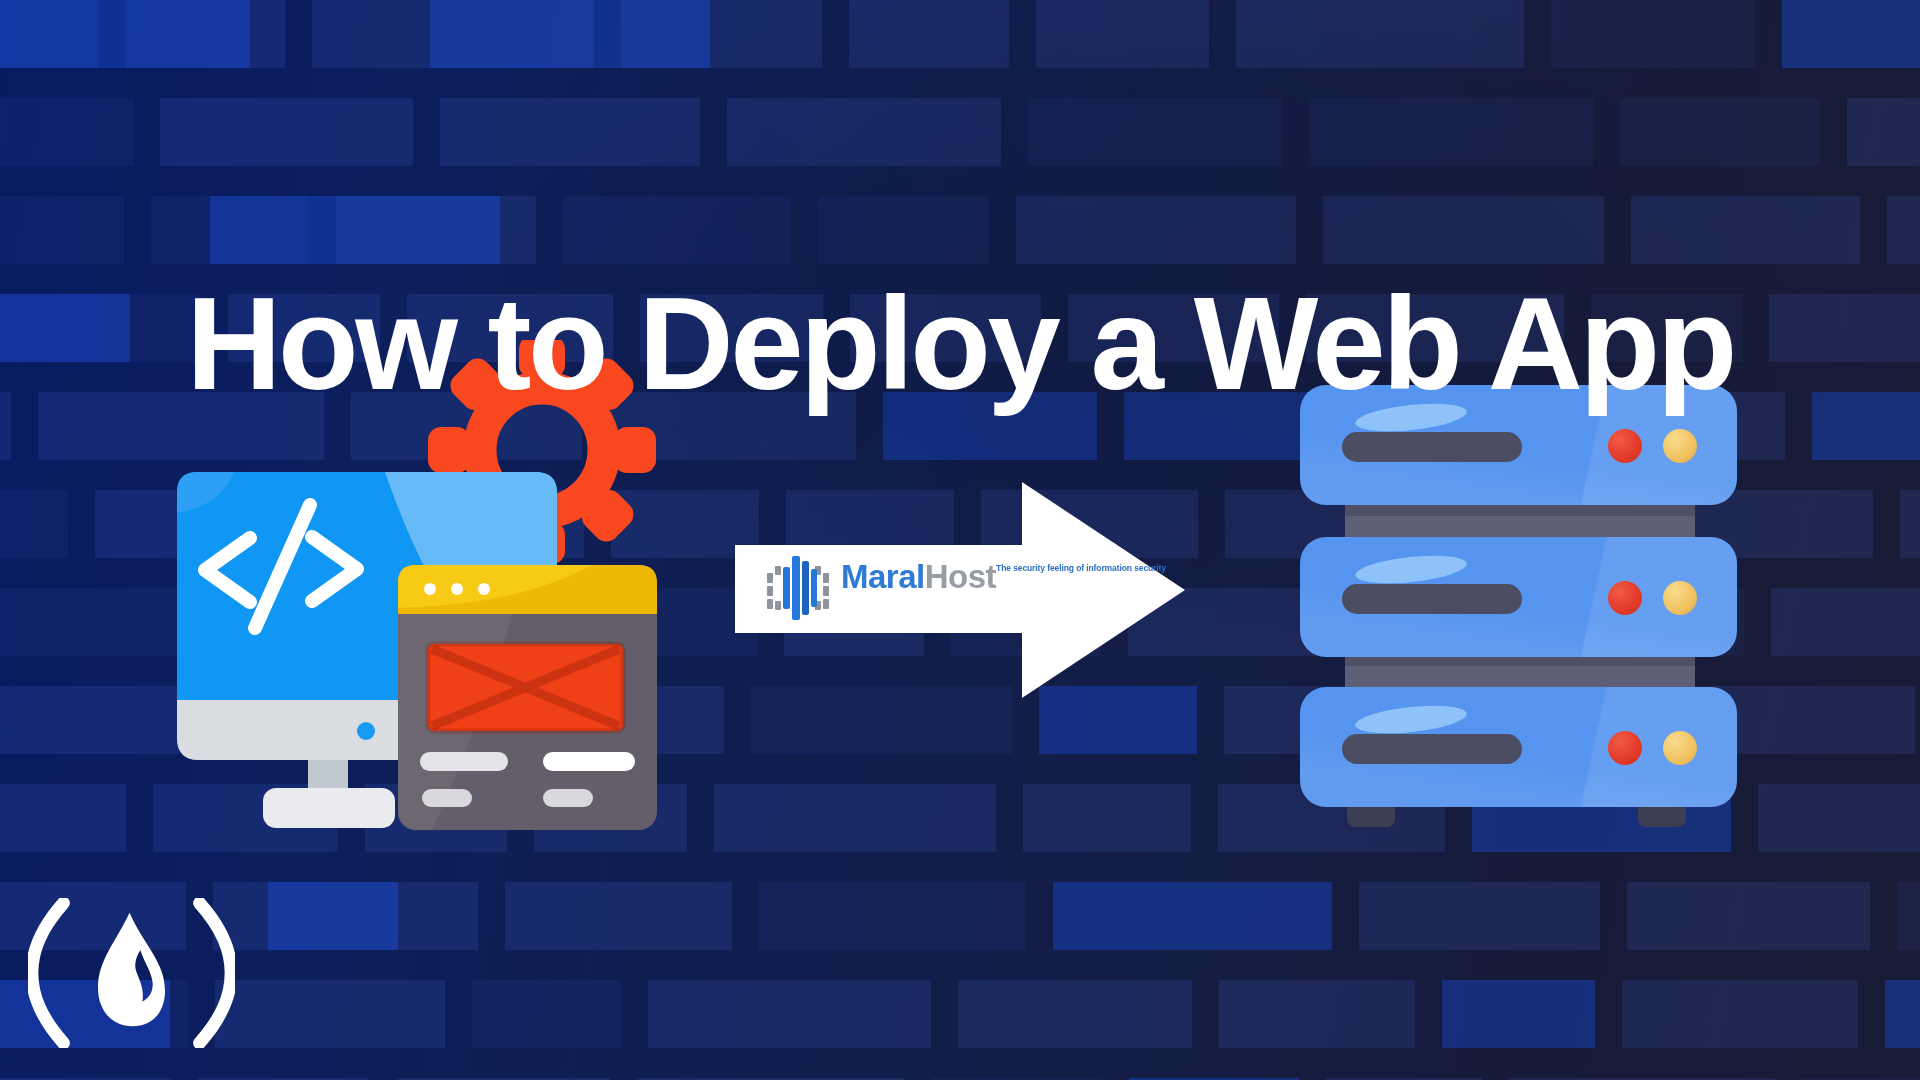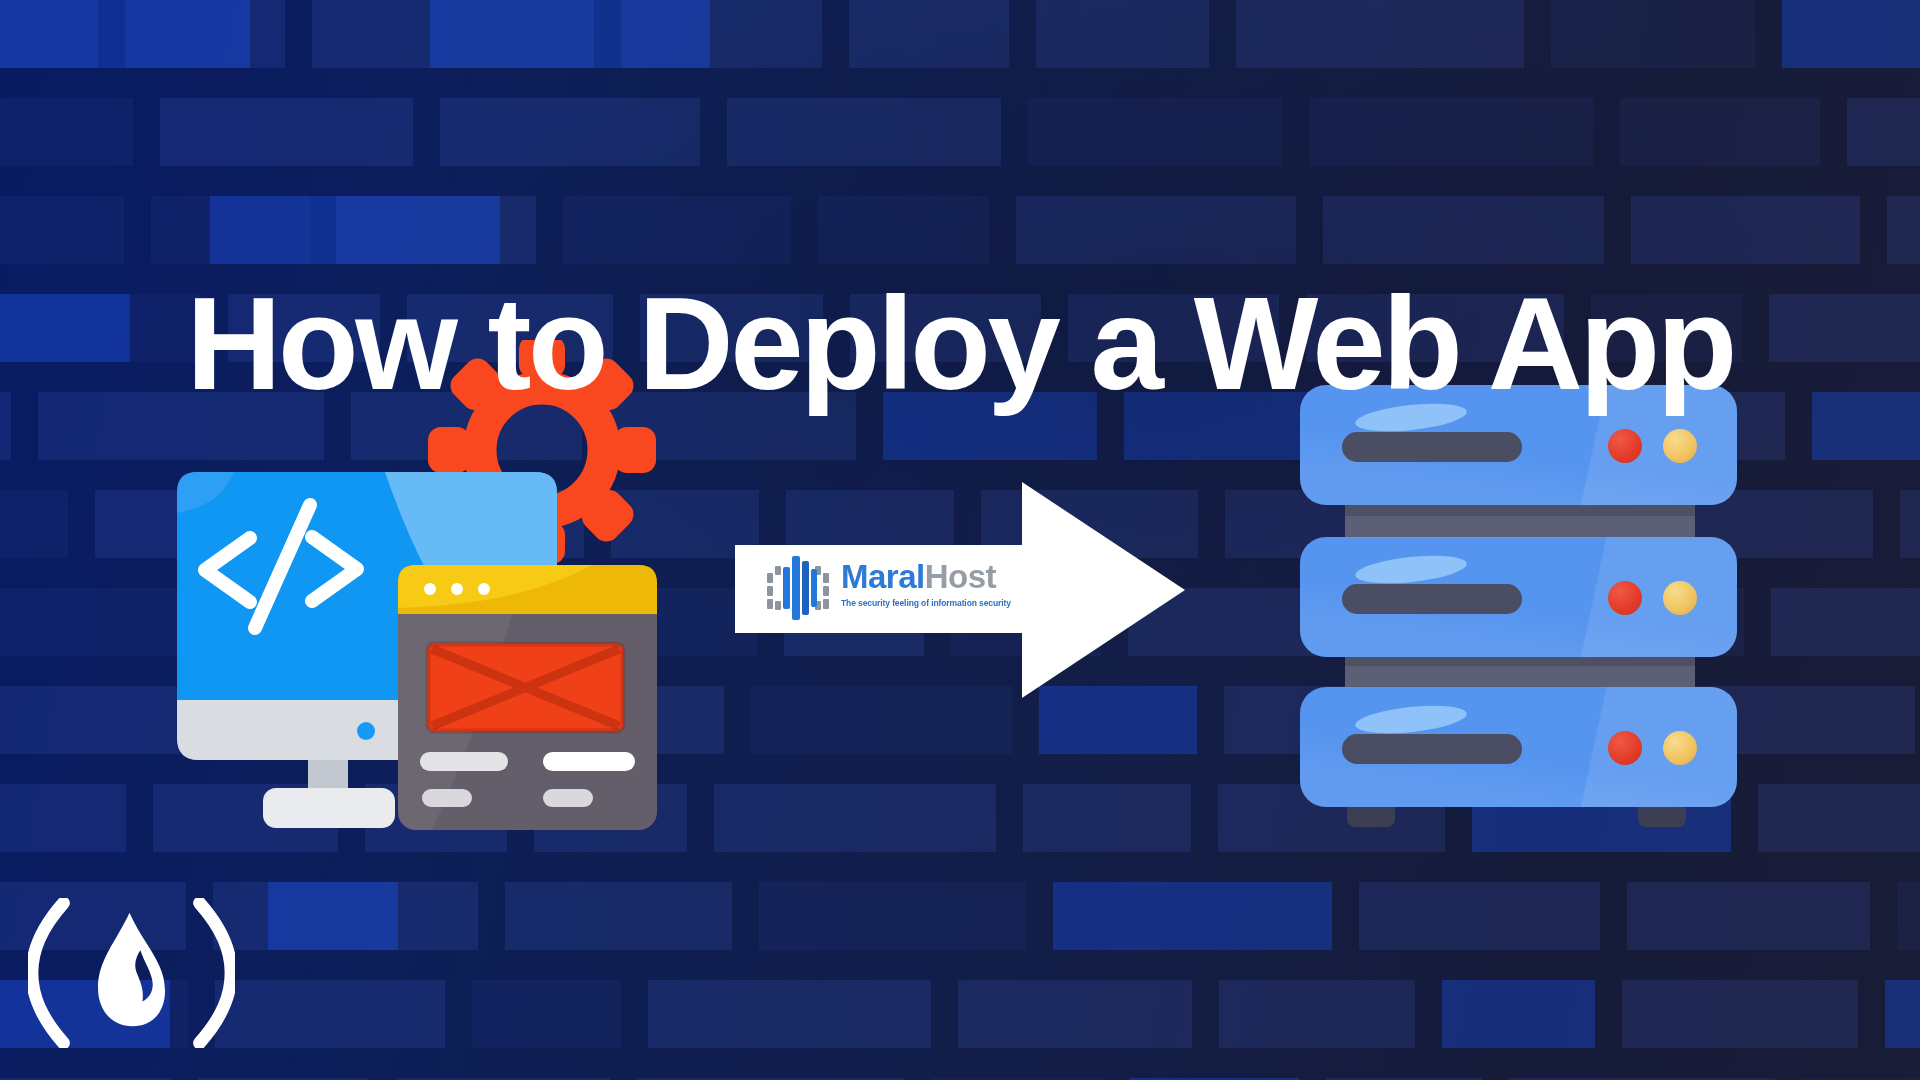--- a/index.html
+++ b/index.html
@@ -17,21 +17,21 @@
   
   .title{
     position:absolute;z-index:3;left:0;right:0;top:190px;text-align:center;
     color:#fff;font-size:132px;font-weight:bold;letter-spacing:-3.5px;line-height:1;white-space:nowrap;
   }
   
   .illus-left{position:absolute;z-index:2;left:160px;top:340px;width:520px;height:500px;}
   .arrow-svg{position:absolute;z-index:2;left:735px;top:480px;width:450px;height:220px;}
   .banner{position:absolute;z-index:3;left:735px;top:545px;width:306px;height:88px;}
   .banner .brand-mark{position:absolute;left:32px;top:8px;width:62px;height:70px;}
-  .banner .brand-text{position:absolute;left:106px;top:15px;display:flex;flex-direction:column;align-items:flex-start;}
+  .banner .brand-text{position:absolute;left:106px;top:15px;display:flex;flex-direction:row;align-items:flex-start;}
   .brand-line{font-size:33px;font-weight:bold;line-height:1.05;letter-spacing:-0.5px;white-space:nowrap;}
   .brand-primary{color:#2e7bd5;}
   .brand-secondary{color:#979da5;}
   .brand-tagline{margin-top:3px;font-size:8.5px;font-weight:bold;letter-spacing:-0.1px;color:#2d6fc3;white-space:nowrap;}
   
   .servers{position:absolute;z-index:2;left:1300px;top:385px;width:437px;height:444px;}
   .server-unit{position:absolute;left:0;width:437px;height:120px;border-radius:26px;background:#5594ef;overflow:hidden;}
   .server-unit .shade{position:absolute;inset:0;
     background:linear-gradient(102deg, rgba(0,0,0,0) 66%, rgba(255,255,255,0.10) 66.5%),
                linear-gradient(8deg, rgba(255,255,255,0.07) 20%, rgba(0,0,0,0) 45%);}

